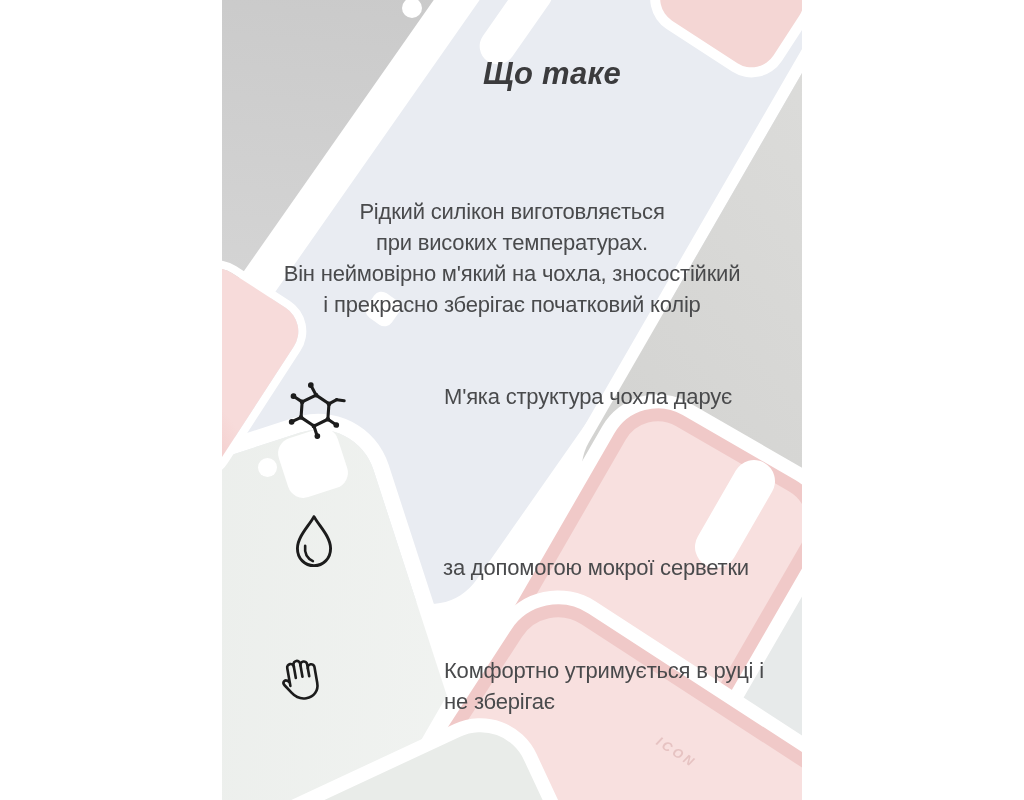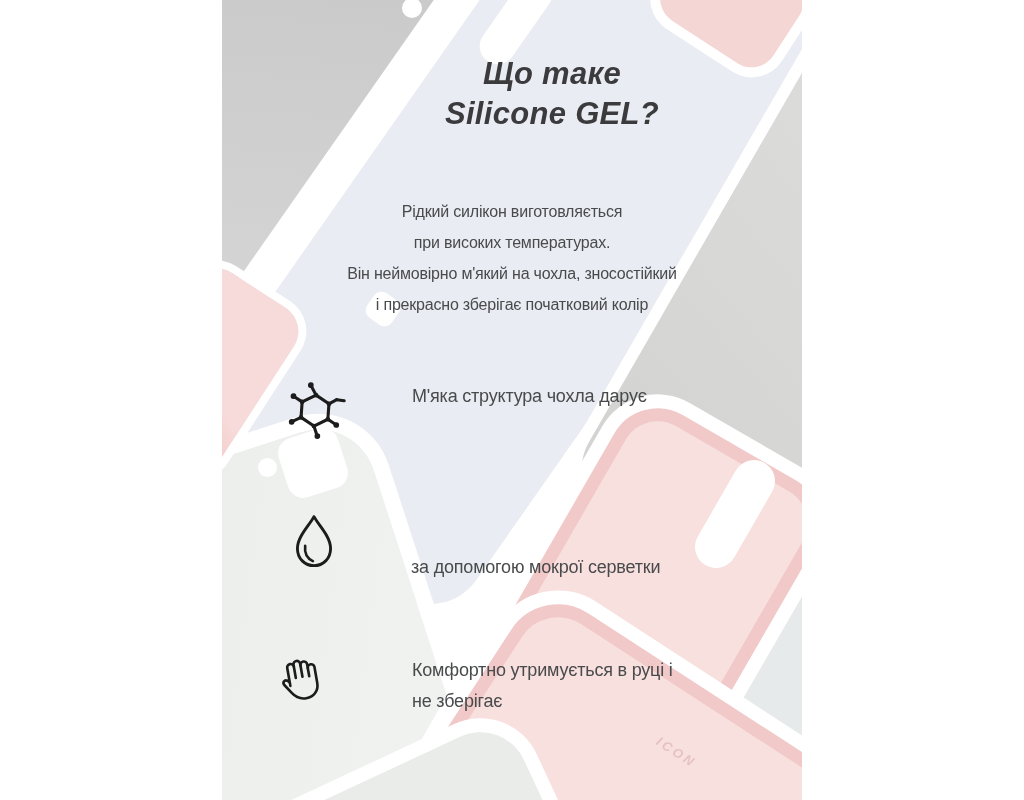--- a/index.html
+++ b/index.html
@@ -44,24 +44,24 @@
   #caseH .emboss{position:absolute;left:170px;top:48px;font-style:italic;font-weight:700;
          font-size:13px;letter-spacing:3px;color:rgba(197,140,140,.35);}
   #cutH-port{left:275px;top:770px;width:16px;height:28px;border-radius:8px;transform:rotate(33deg);}
   #caseI{left:40px;top:770px;width:320px;height:300px;border-radius:48px;
          transform:rotate(-25deg);background:#e9ece9;box-shadow:0 0 0 14px #ffffff;}
   
   .title{position:absolute;left:222px;top:54px;width:660px;margin:0;text-align:center;
          font-style:italic;font-weight:800;font-size:31px;line-height:40px;
          letter-spacing:.3px;color:var(--title_color,#3b3b3d);}
   .intro{position:absolute;left:222px;top:196px;width:580px;margin:0;text-align:center;
-         font-size:16px;line-height:31px;font-weight:500;letter-spacing:-.2px;
+         font-size:22px;line-height:31px;font-weight:500;letter-spacing:-.2px;
          color:var(--text_color,#494a4c);}
-  .ftext{position:absolute;font-size:18px;line-height:31px;font-weight:500;
-         letter-spacing:-.2px;color:var(--text_color,#494a4c);}
+  .ftext{position:absolute;font-size:22px;line-height:31px;font-weight:500;
+         letter-spacing:-.2px;color:var(--text_color,#494a4c);margin-left:32px;}
   #t1{left:412px;top:381px;} #t2{left:411px;top:521px;} #t3{left:412px;top:655px;}
   .ficon{position:absolute;}
   #icon-molecule{left:284px;top:377px;}
   #icon-drop{left:285px;top:511px;}
   #icon-hand{left:274px;top:648px;}
   .stroke{stroke:var(--icon_color,#1c1c1c);fill:none;stroke-linecap:round;stroke-linejoin:round;}
   .fillk{fill:var(--icon_color,#1c1c1c);stroke:none;}
 </style>
 </head>
 <body>
@@ -85,21 +85,20 @@
     <div class="cut" id="cutE-pill"></div>
     <div class="case" id="caseH">
       <span class="emboss">ICON</span>
     </div>
     <div class="cut" id="cutH-port"></div>
     <div class="case" id="caseI"></div>
   </div>
 
   <h1 class="title">
     <span>Що таке</span><br>
-    <span>Silicone GEL?</span>
   </h1>
 
   <p class="intro">
     <span>Рідкий силікон виготовляється</span><br>
     <span>при високих температурах.</span><br>
     <span>Він неймовірно м'який на чохла, зносостійкий</span><br>
     <span>і прекрасно зберігає початковий колір</span>
   </p>
 
   <div>

